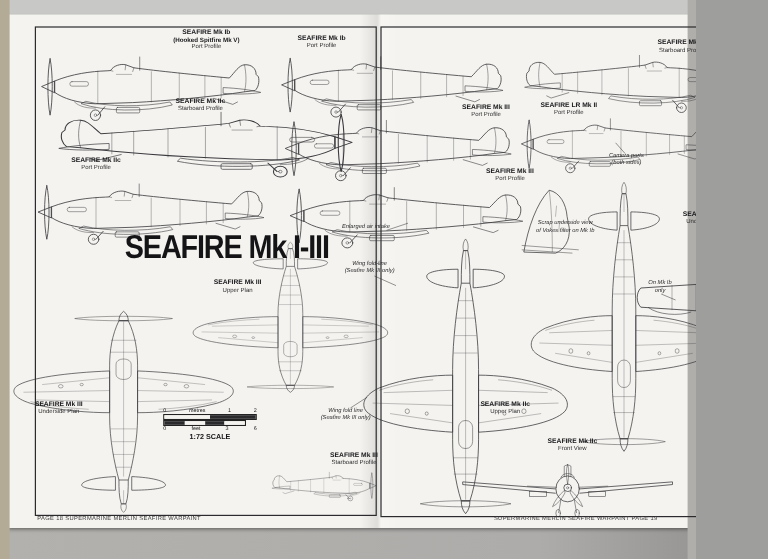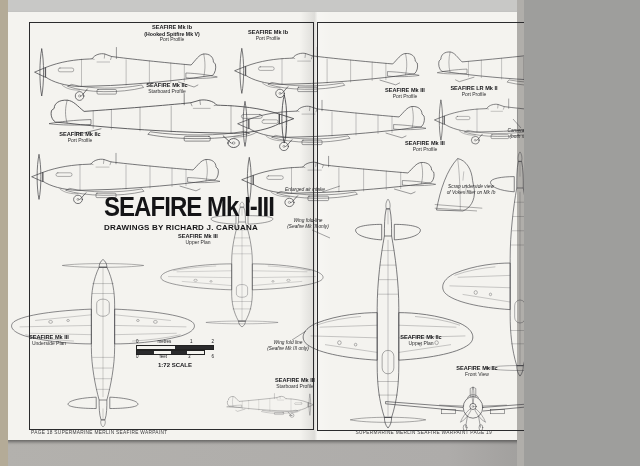--- a/index.html
+++ b/index.html
@@ -1,16 +1,16 @@
 <!DOCTYPE html>
 <html><head>
 <meta charset="utf-8">
 <style>
   html,body{margin:0;padding:0;background:#9e9e9c;}
-  #shot{position:relative;width:524px;height:466px;overflow:hidden;
+  #shot{position:relative;width:580px;height:466px;overflow:hidden;
         font-family:"Liberation Sans", sans-serif;background:#a7a7a5;}
   .strip{position:absolute;}
   #strip-top{left:0;top:0;width:640px;height:12px;background:#c8c8c6;}
   #strip-left{left:0;top:0;width:8px;height:466px;background:#b4ab97;}
   #strip-right{right:0;top:0;width:7px;height:466px;background:#b0aeaa;}
   #strip-bottom{left:0;bottom:0;width:640px;height:26px;
      background:linear-gradient(90deg,#b3b1ad 0%,#aeacaa 70%,#8d8c8a 100%);}
   #paper{position:absolute;left:7px;top:12px;width:626px;height:428px;
      background:#f4f3ef;box-shadow:0 2px 3px rgba(40,40,40,.55);}
   .frame{position:absolute;border:1px solid #2b2b2d;background:transparent;}
@@ -192,21 +192,20 @@
       <path d="M521,128 L513,119"></path>
       <path d="M551,245 L563,250"></path>
     </g>
   </svg>
 
   <div class="frame" id="frame-l"></div>
   <div class="frame" id="frame-r"></div>
 
   <div id="title-block">
     <div id="main-title">SEAFIRE Mk I-III</div>
-    <div id="sub-title">DRAWINGS BY RICHARD J. CARUANA</div>
   </div>
 
   <div class="dl" style="left:112px;top:24px;width:120px">
     <span class="nm">SEAFIRE Mk Ib</span>
     <span class="nt">(Hooked Spitfire Mk V)</span>
     <span class="vw">Port Profile</span>
   </div>
   <div class="dl" style="left:127px;top:82px;width:80px">
     <span class="nm">SEAFIRE Mk IIc</span>
     <span class="vw">Starboard Profile</span>

